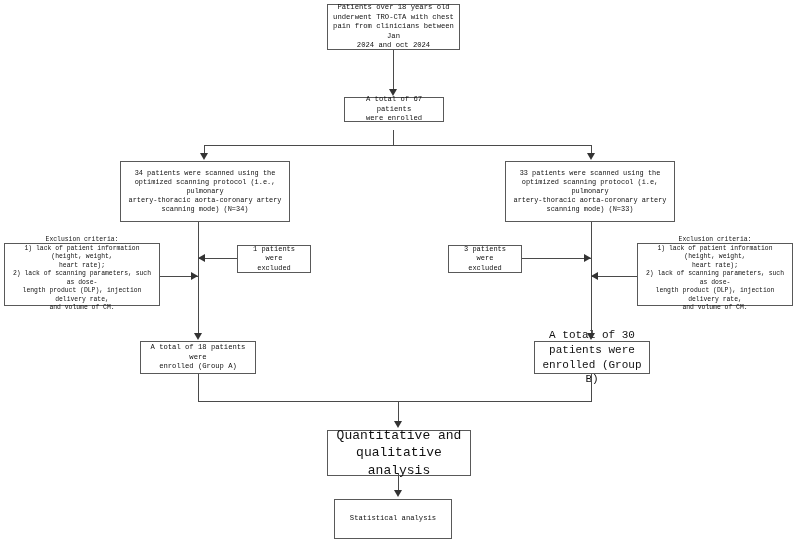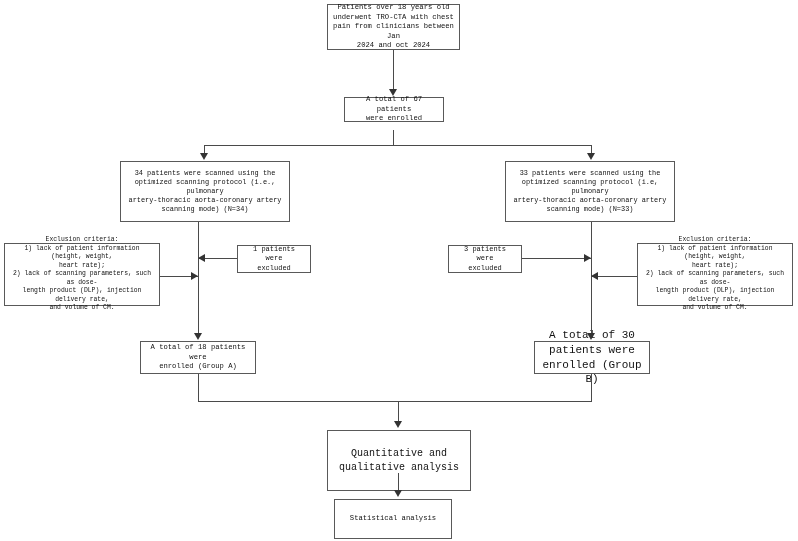--- a/index.html
+++ b/index.html
@@ -129,21 +129,21 @@
   <div class="node" style="left:140px; top:341px; width:116px; height:33px; font-size:7.2px;">
     <span class="txt">A total of 18 patients were
 enrolled (Group A)</span>
   </div>
 
   <div class="node" style="left:534px; top:341px; width:116px; height:33px; font-size:11px;">
     <span class="txt">A total of 30 patients were
 enrolled (Group B)</span>
   </div>
 
-  <div class="node" style="left:327px; top:430px; width:144px; height:61px; font-size:10px;">
+  <div class="node" style="left:327px; top:430px; width:144px; height:46px; font-size:13px;">
     <span class="txt">Quantitative and qualitative  analysis</span>
   </div>
 
   <div class="node" style="left:334px; top:499px; width:118px; height:40px; font-size:7.2px;">
     <span class="txt">Statistical analysis</span>
   </div>
 
   <div class="ln v" style="left:393px; top:50px; height:40px;"></div>
   <div class="arrow down" style="left:389px; top:89px;"></div>
 

